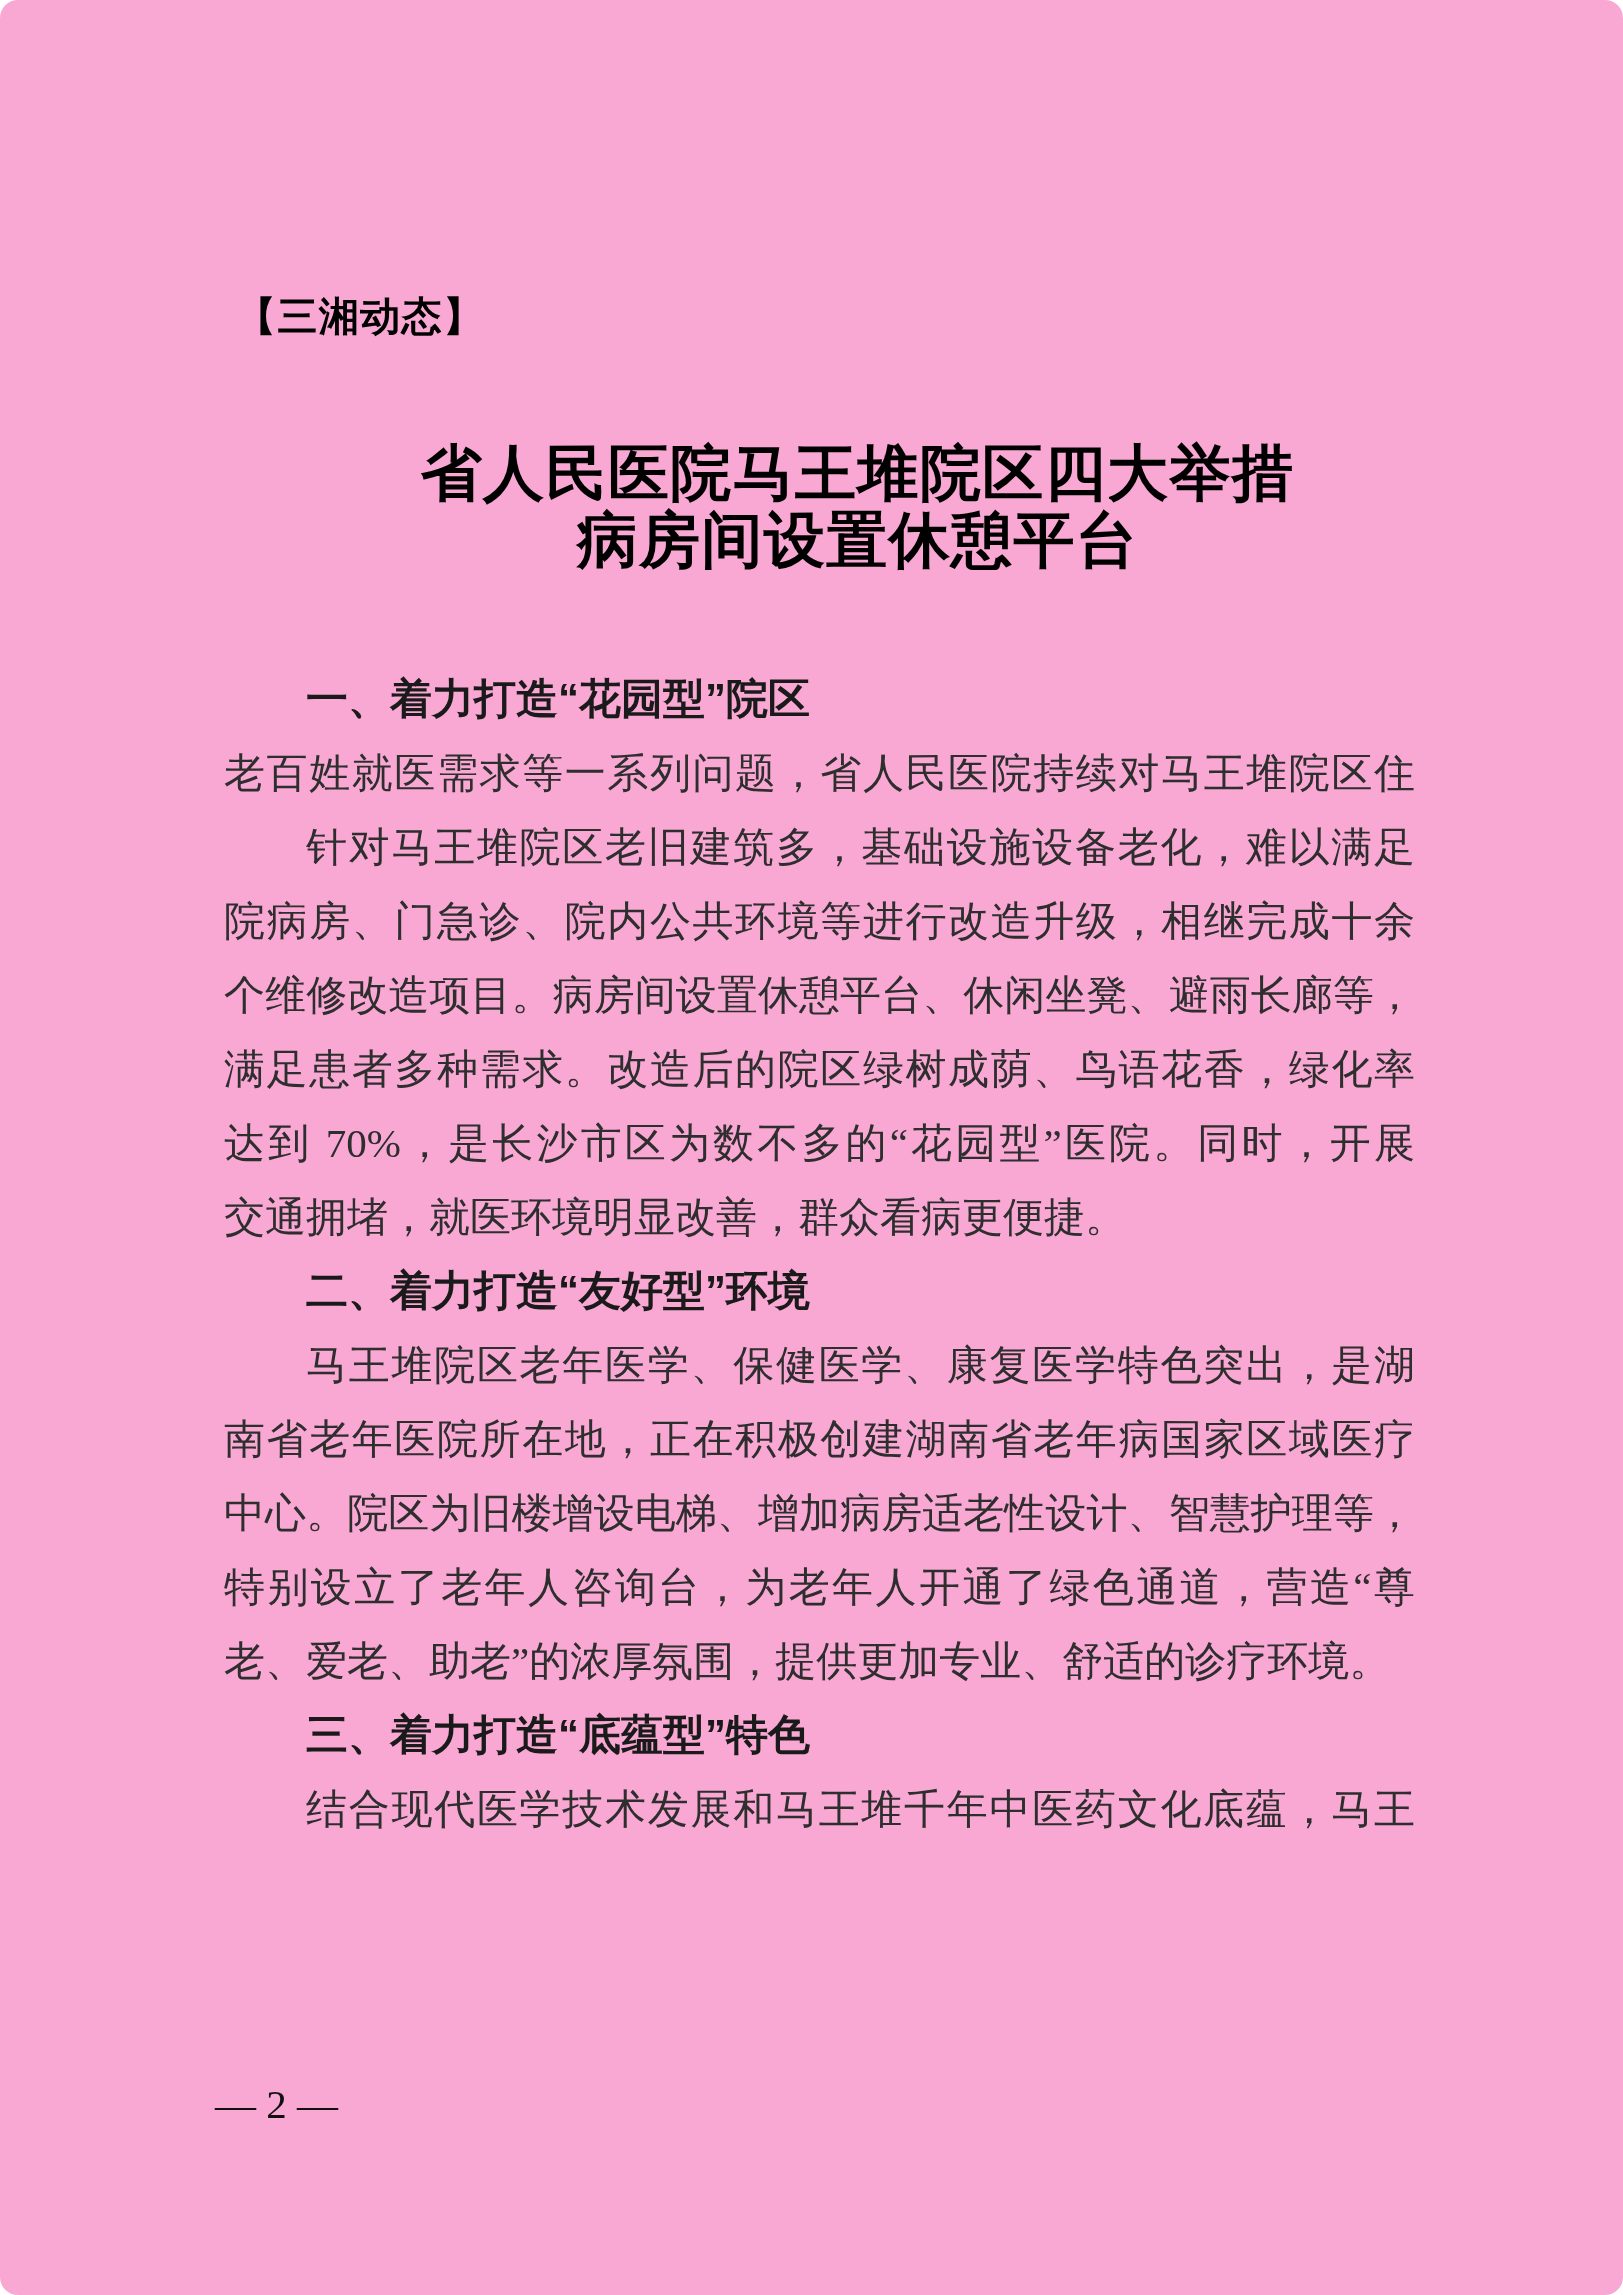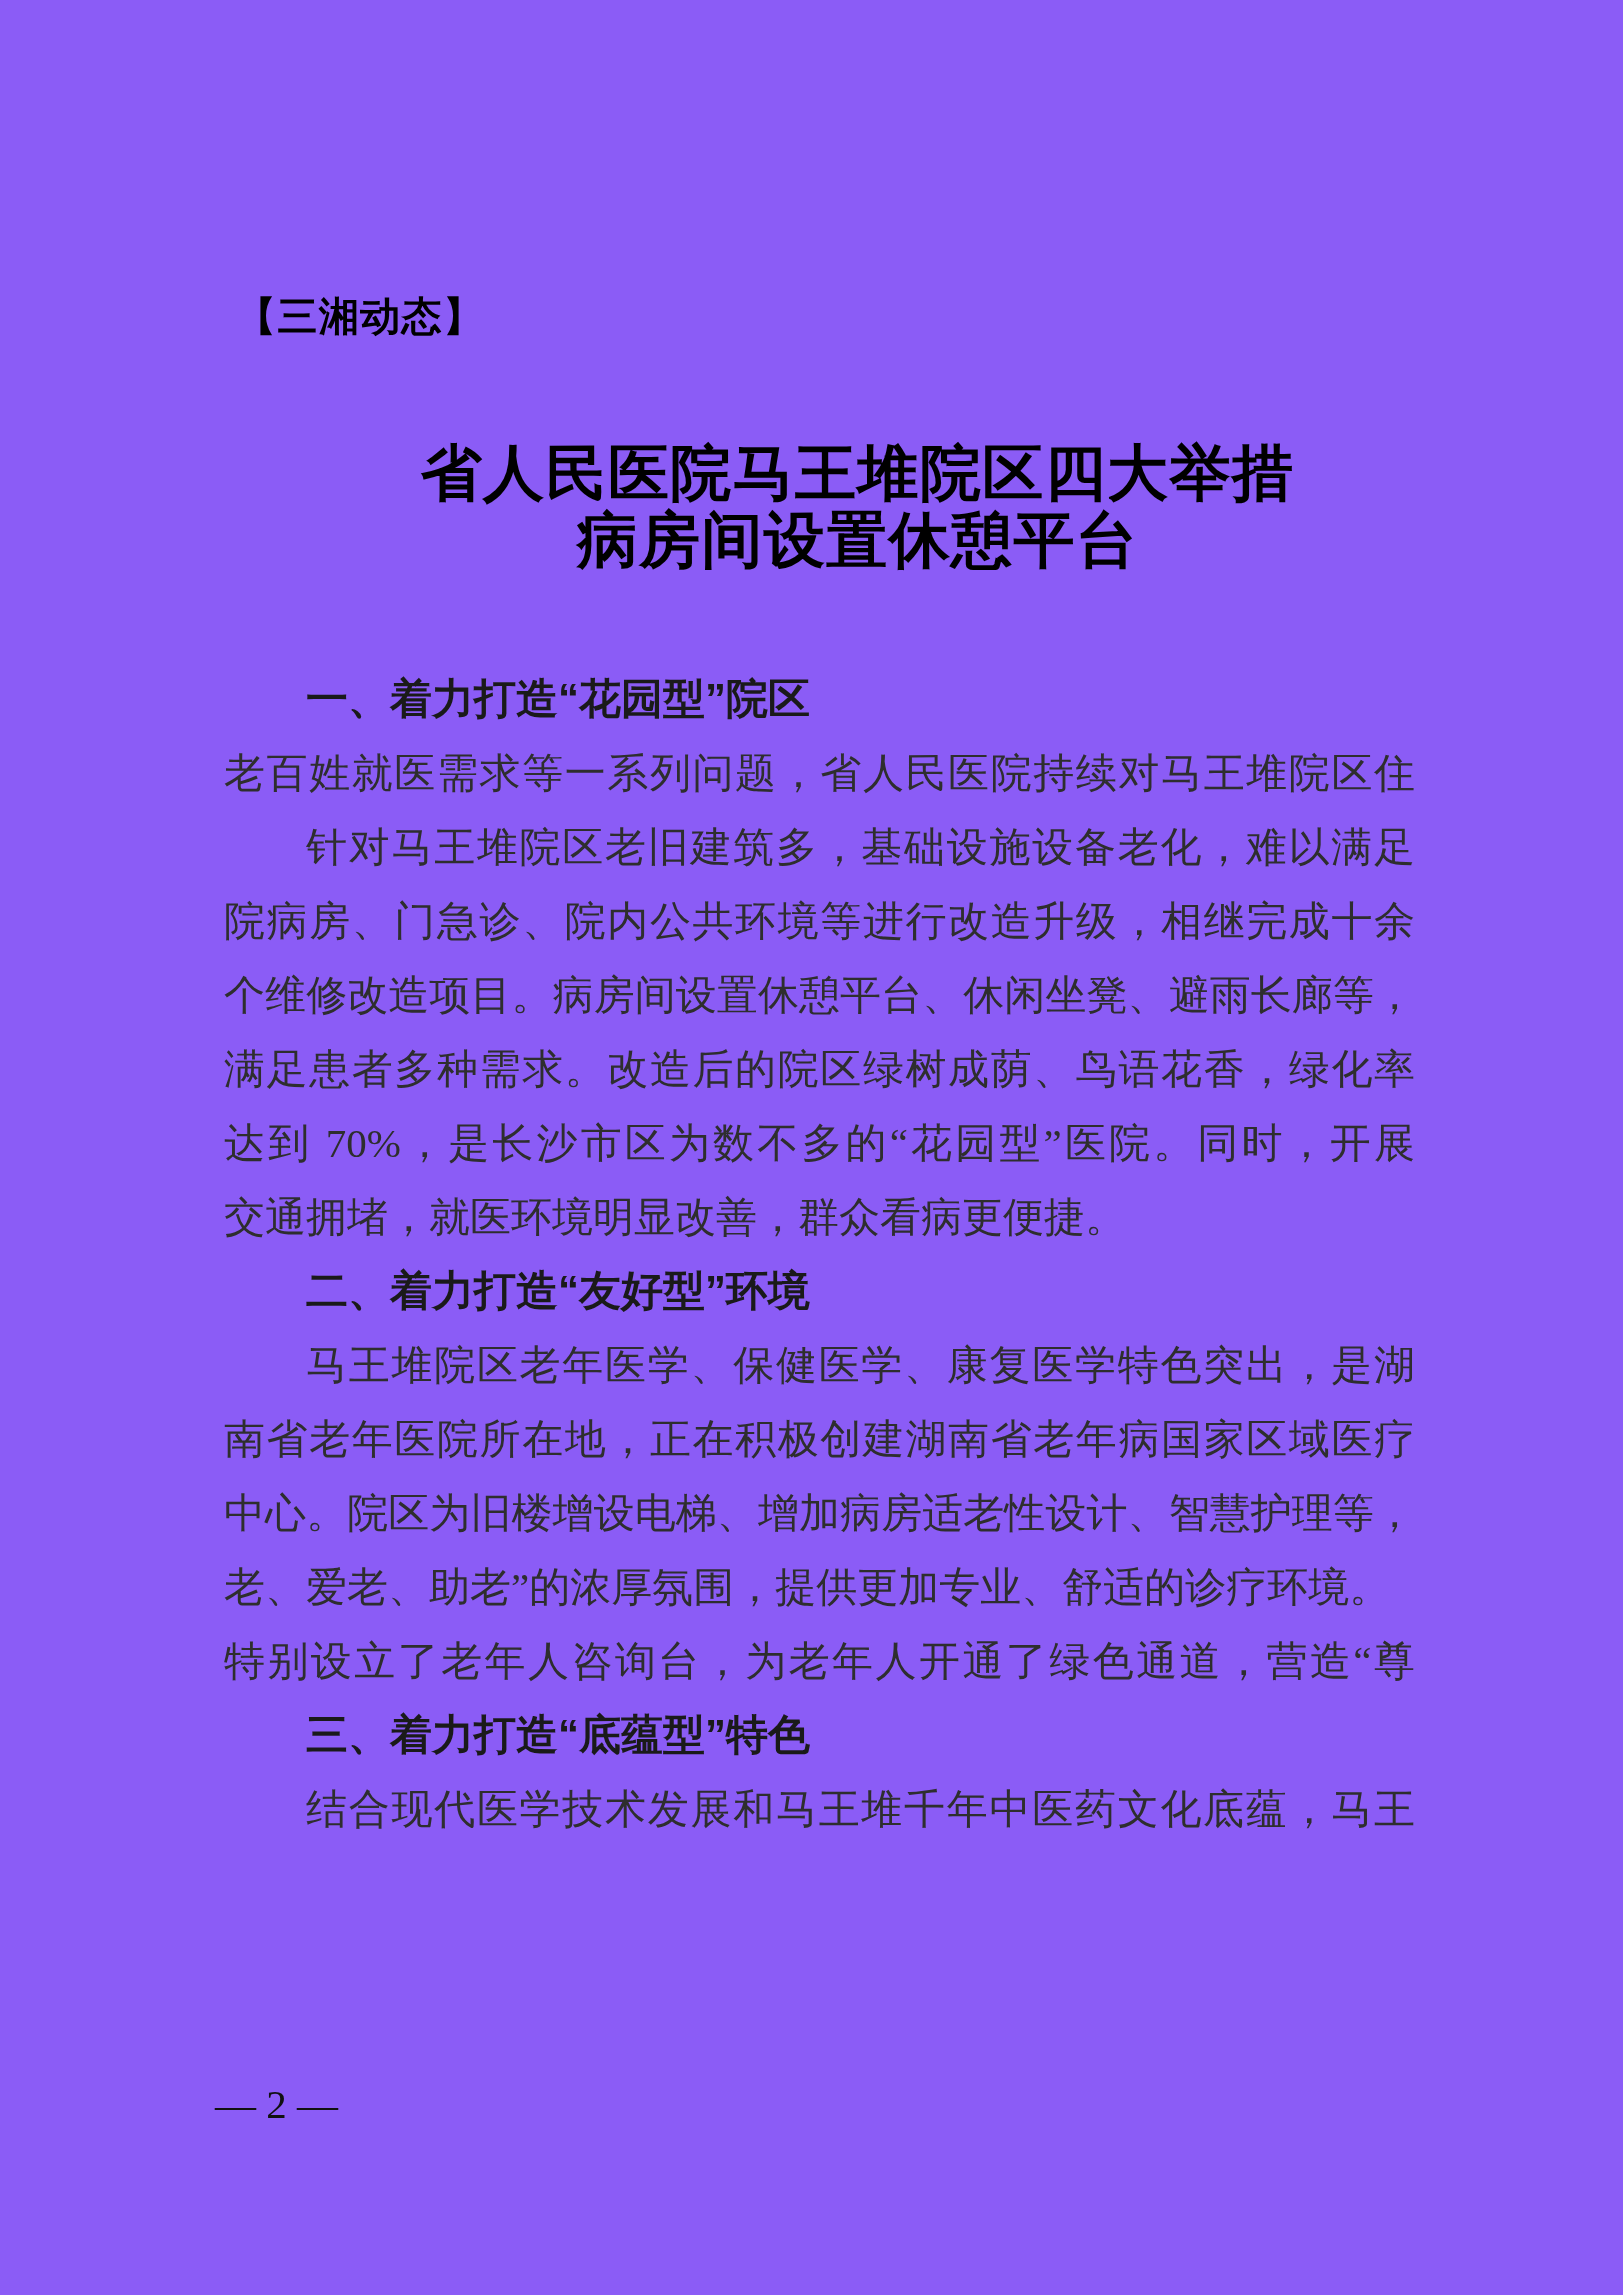--- a/index.html
+++ b/index.html
@@ -4,23 +4,24 @@
 <style>
   html, body {
     margin: 0;
     padding: 0;
     background: #ffffff;
   }
   #page {
     position: relative;
     width: 1623px;
     height: 2295px;
-    background: #8b5cf6;
+    background: #f9a8d4;
     overflow: hidden;
     font-family: "Liberation Serif", serif;
+    border-radius: 18px;
   }
   .bracket-tag {
     position: absolute;
     left: 236px;
     top: 292px;
     font-size: 40px;
     line-height: 48px;
     font-weight: bold;
     letter-spacing: 1.4px;
     color: #000000;
@@ -99,22 +100,22 @@
       <div class="row line indent">针对马王堆院区老旧建筑多，基础设施设备老化，难以满足</div>
       <div class="row line">院病房、门急诊、院内公共环境等进行改造升级，相继完成十余</div>
       <div class="row line">个维修改造项目。病房间设置休憩平台、休闲坐凳、避雨长廊等，</div>
       <div class="row line">满足患者多种需求。改造后的院区绿树成荫、鸟语花香，绿化率</div>
       <div class="row line">达到 70%，是长沙市区为数不多的“花园型”医院。同时，开展</div>
       <div class="row line last">交通拥堵，就医环境明显改善，群众看病更便捷。</div>
       <div class="row heading">二、着力打造“友好型”环境</div>
       <div class="row line indent">马王堆院区老年医学、保健医学、康复医学特色突出，是湖</div>
       <div class="row line">南省老年医院所在地，正在积极创建湖南省老年病国家区域医疗</div>
       <div class="row line">中心。院区为旧楼增设电梯、增加病房适老性设计、智慧护理等，</div>
+      <div class="row line">特别设立了老年人咨询台，为老年人开通了绿色通道，营造“尊</div>
       <div class="row line last">老、爱老、助老”的浓厚氛围，提供更加专业、舒适的诊疗环境。</div>
-      <div class="row line">特别设立了老年人咨询台，为老年人开通了绿色通道，营造“尊</div>
       <div class="row heading">三、着力打造“底蕴型”特色</div>
       <div class="row line indent">结合现代医学技术发展和马王堆千年中医药文化底蕴，马王</div>
     </div>
 
   <div class="page-number">— 2 —</div>
 
 </div>
 
 
 </body></html>

